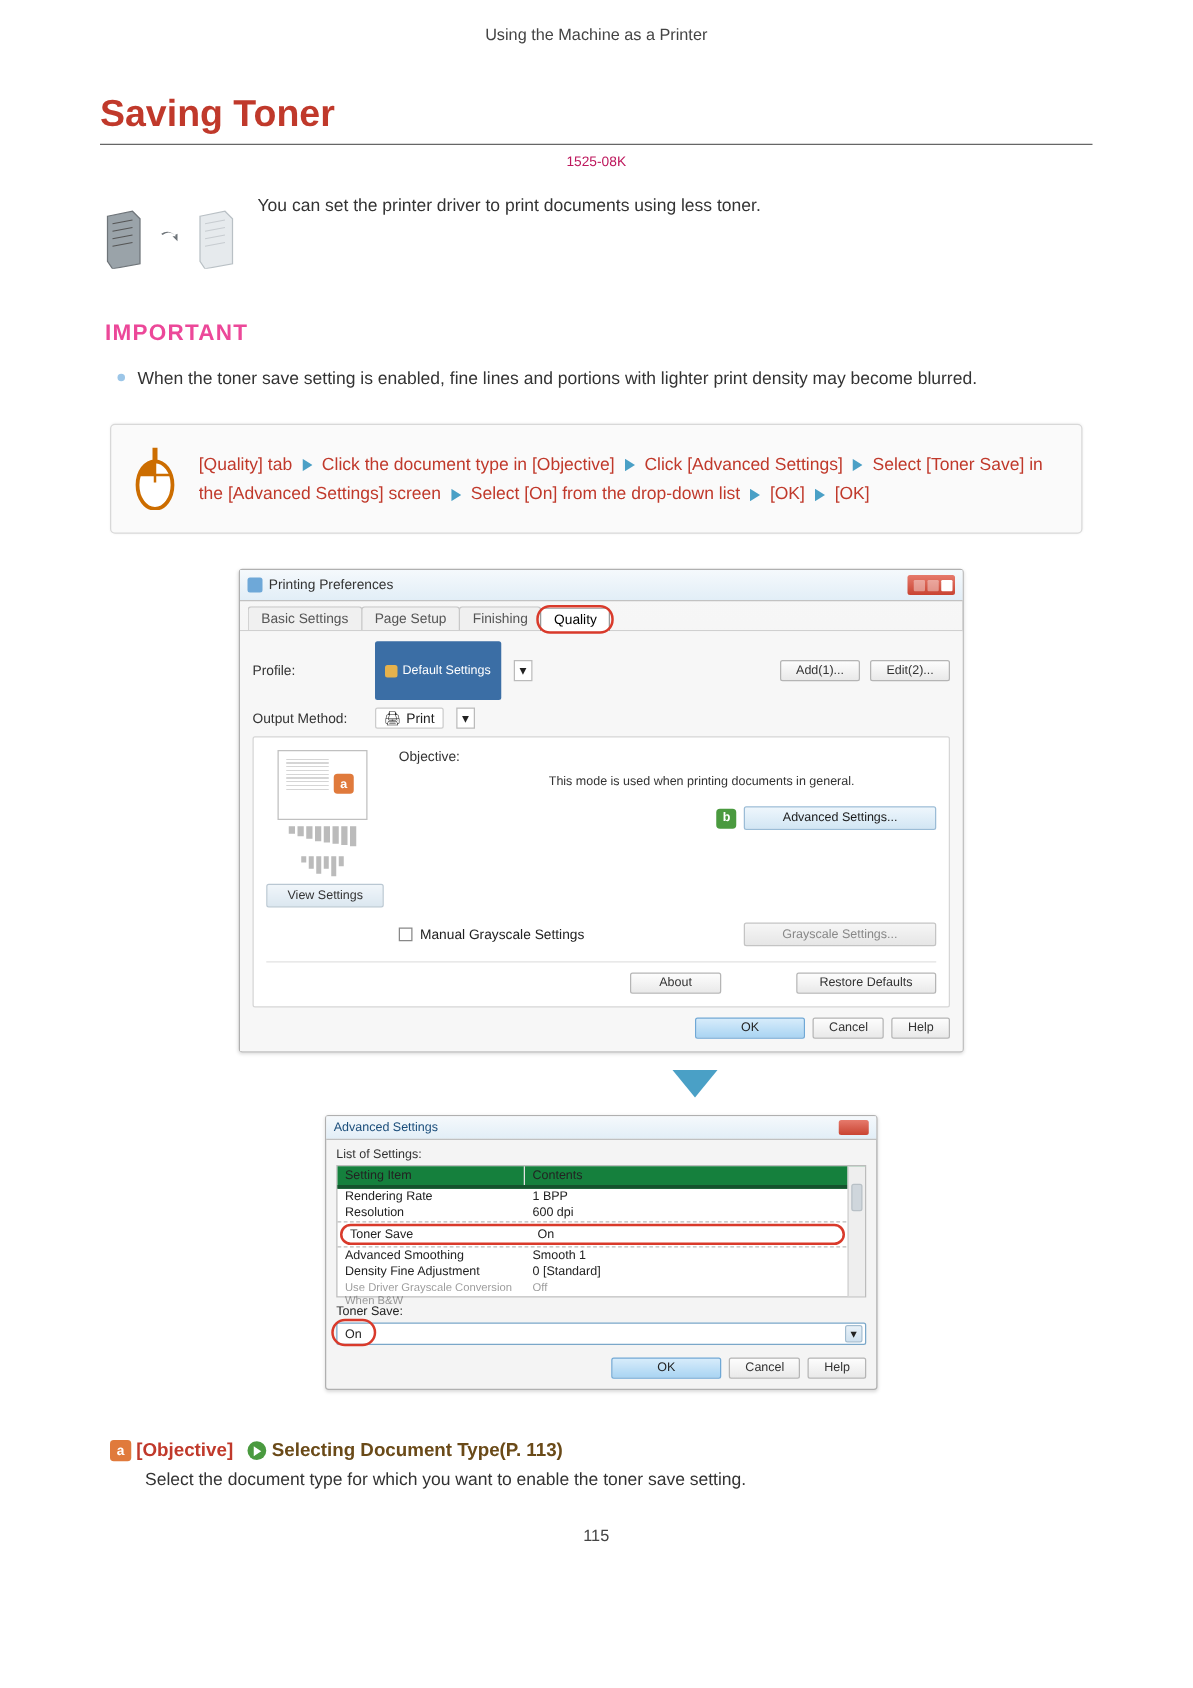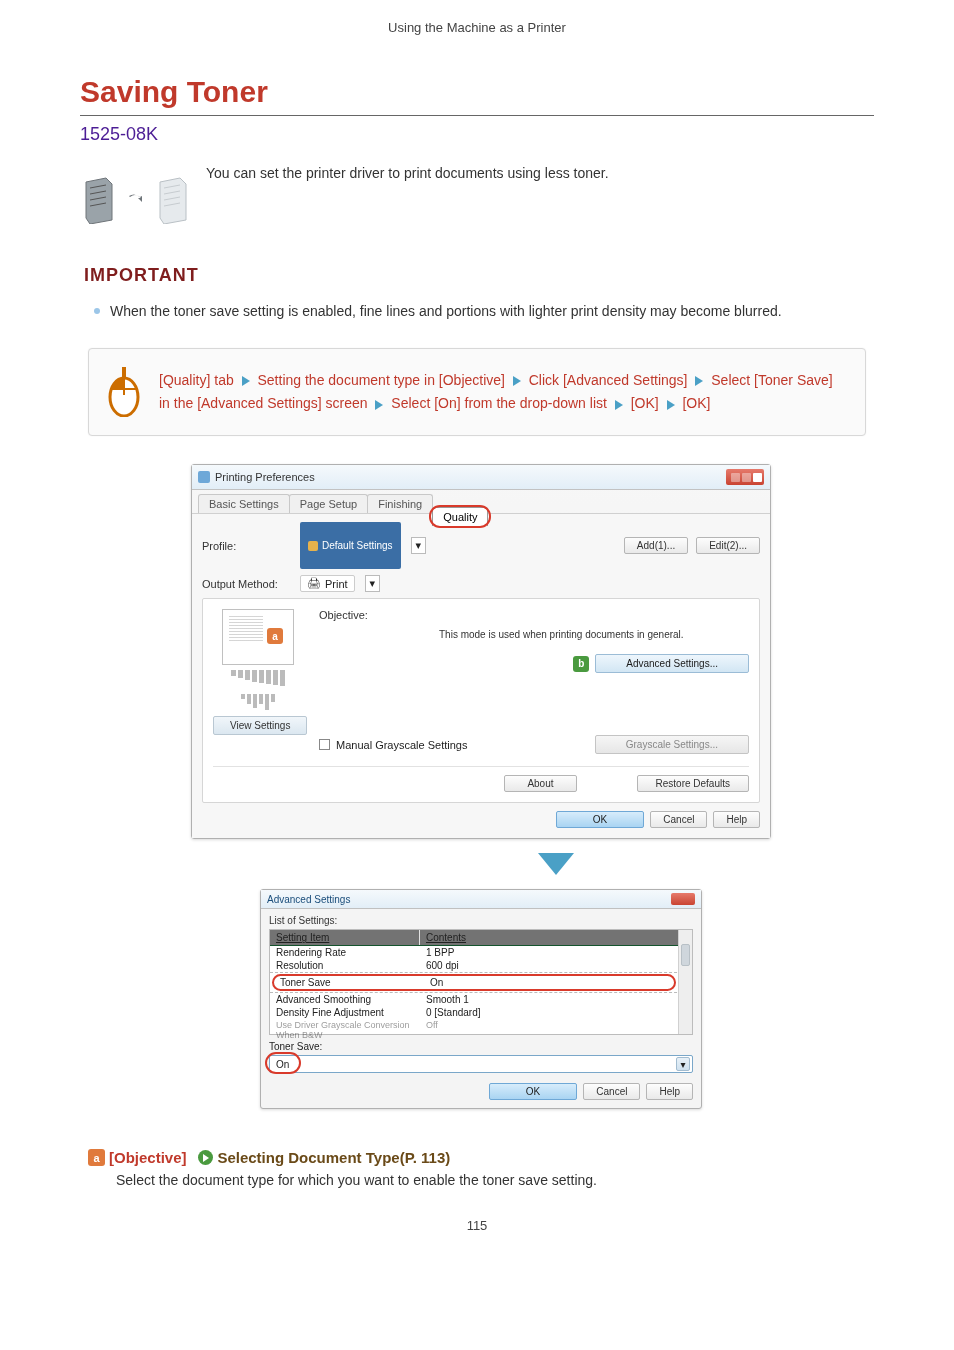--- a/index.html
+++ b/index.html
@@ -20,23 +20,23 @@
   }
   h1.page-title {
     color: #c0392b;
     font-size: 30px;
     font-weight: bold;
     border-bottom: 1px solid #666;
     padding-bottom: 6px;
     margin-bottom: 8px;
   }
   .doc-code {
-    text-align: left;
-    font-size: 18px;
-    color: #4c1d95;
+    text-align: center;
+    font-size: 11px;
+    color: #be185d;
     margin-bottom: 20px;
   }
   .intro-row {
     display: flex;
     align-items: flex-start;
     gap: 16px;
     margin-bottom: 30px;
   }
   .intro-icons {
     width: 110px;
@@ -44,21 +44,21 @@
     flex-shrink: 0;
     display: flex;
     align-items: center;
     justify-content: space-between;
   }
   .printer-svg { width: 36px; height: 48px; }
   .arrow-svg { width: 16px; height: 16px; }
   .intro-text { flex: 1; color: #333; }
 
   .important-heading {
-    color: #7f1d1d;
+    color: #ec4899;
     font-weight: bold;
     font-size: 18px;
     letter-spacing: 1px;
     margin-bottom: 14px;
     margin-left: 4px;
   }
   .important-body {
     margin-left: 14px;
     margin-bottom: 26px;
   }
@@ -164,21 +164,21 @@
     border:1px solid #c8c8c8;
     border-bottom:none;
     background:#f0f0f0;
     border-radius:3px 3px 0 0;
     margin-right:-1px;
     color:#555;
   }
   .tab-active {
     background:#fff;
     position:relative;
-    top:13px;
+    top:1px;
     color:#000;
     border-color:#999;
   }
   .tab-circled {
     position: relative;
   }
   .tab-circled::after {
     content:"";
     position:absolute;
     left:-4px; right:-4px; top:-3px; bottom:-2px;
@@ -243,21 +243,21 @@
   .wide-btn {
     border:1px solid #9bbcd6; background:linear-gradient(#eef6fc,#d2e6f4);
     padding:3px 30px; border-radius:2px; font-size:10px; color:#1a1a1a;
   }
   .wide-btn.gray { border-color:#c4c4c4; background:linear-gradient(#f6f6f6,#e6e6e6); color:#888; }
 
   .view-settings-btn {
     border:1px solid #b9c7d2; background:linear-gradient(#f1f6fa,#dbe7f0);
     padding:3px 16px; border-radius:2px; font-size:10px; color:#333;
   }
-  .manual-row { display:flex; align-items:center; gap:6px; margin-top:0; margin-left:106px; }
+  .manual-row { display:flex; align-items:center; gap:6px; margin-top:12px; margin-left:106px; }
   .checkbox { width:11px; height:11px; border:1px solid #888; background:#fff; }
 
   .bottom-btn-row { display:flex; justify-content:flex-end; gap:6px; margin-top:8px; }
   .ok-btn { border:1px solid #6fa8d6; background:linear-gradient(#d7ecfb,#a9d4f2); padding:2px 36px; border-radius:2px; font-size:10px; }
 
   .down-arrow {
     width:0;height:0;border-left:18px solid transparent;border-right:18px solid transparent;
     border-top:22px solid #4aa0c6; margin:14px 0 14px 150px;
   }
 
@@ -279,21 +279,21 @@
     color:#1a4d7a;
   }
   .adv-close { width:24px;height:12px;background:linear-gradient(#e67a6c,#c94432);border-radius:2px; }
   .adv-body { padding:6px 8px 8px 8px; }
   .list-label { margin-bottom:3px; color:#333; }
   .settings-list {
     border:1px solid #bcbcbc; background:#fff; height:106px; position:relative;
   }
   .settings-scroll { position:absolute; right:0; top:0; bottom:0; width:14px; background:#eee; border-left:1px solid #d0d0d0; }
   .settings-scroll::before{content:"";position:absolute;top:14px;left:2px;right:2px;height:20px;background:#cfd6dc;border:1px solid #b8c0c6;border-radius:2px;}
-  .list-header { display:flex; border-bottom:1px solid #14532d; background:#737373;text-decoration:underline; }
+  .list-header { display:flex; border-bottom:3px solid #14532d; background:#15803d; }
   .list-header div { padding:2px 6px; }
   .col-item { width:150px; border-right:1px solid #e2e2e2; }
   .col-cont { flex:1; }
   .list-body { font-size:10px; }
   .list-row { display:flex; padding:1px 0; }
   .list-row .c1 { width:150px; padding-left:6px; }
   .list-row .c2 { flex:1; padding-left:6px; }
   .list-row.dashed-top { border-top:1px dashed #bbb; }
   .list-row.dashed-bottom { border-bottom:1px dashed #bbb; }
   .list-row.hl {
@@ -374,21 +374,21 @@
       <ellipse cx="17" cy="30" rx="14" ry="19" fill="#fff" stroke="#cc6d00" stroke-width="3"></ellipse>
       <path d="M17 11 L17 28 M4 22 L30 22" stroke="#cc6d00" stroke-width="2"></path>
       <path d="M4 22 A14 19 0 0 1 17 11 L17 22 Z" fill="#cc6d00"></path>
     </svg>
   </div>
   <div class="steps-text">
     <span>[Quality] tab</span>
     <span class="step-arrow"><svg width="8" height="10">
           <polygon points="0,0 8,5 0,10" fill="#4aa0c6"></polygon>
         </svg></span>
-    <span>Setting the document type in [Objective]</span>
+    <span>Click the document type in [Objective]</span>
     <span class="step-arrow"><svg width="8" height="10">
           <polygon points="0,0 8,5 0,10" fill="#4aa0c6"></polygon>
         </svg></span>
     <span>Click [Advanced Settings]</span>
     <span class="step-arrow"><svg width="8" height="10">
           <polygon points="0,0 8,5 0,10" fill="#4aa0c6"></polygon>
         </svg></span>
     <span>Select [Toner Save] in the [Advanced Settings] screen</span>
     <span class="step-arrow"><svg width="8" height="10">
           <polygon points="0,0 8,5 0,10" fill="#4aa0c6"></polygon>

